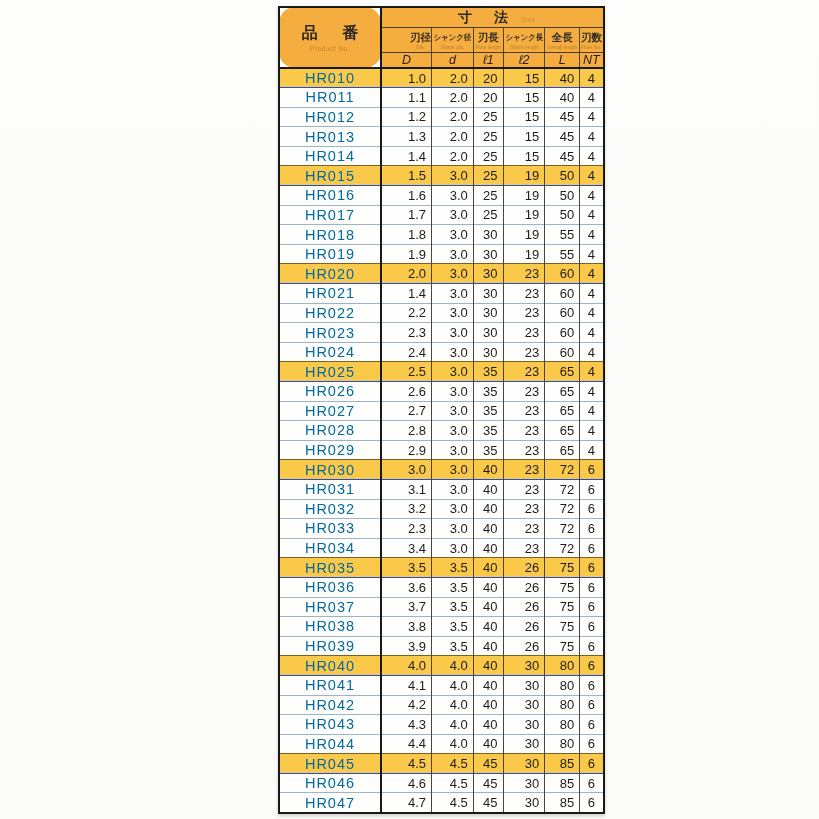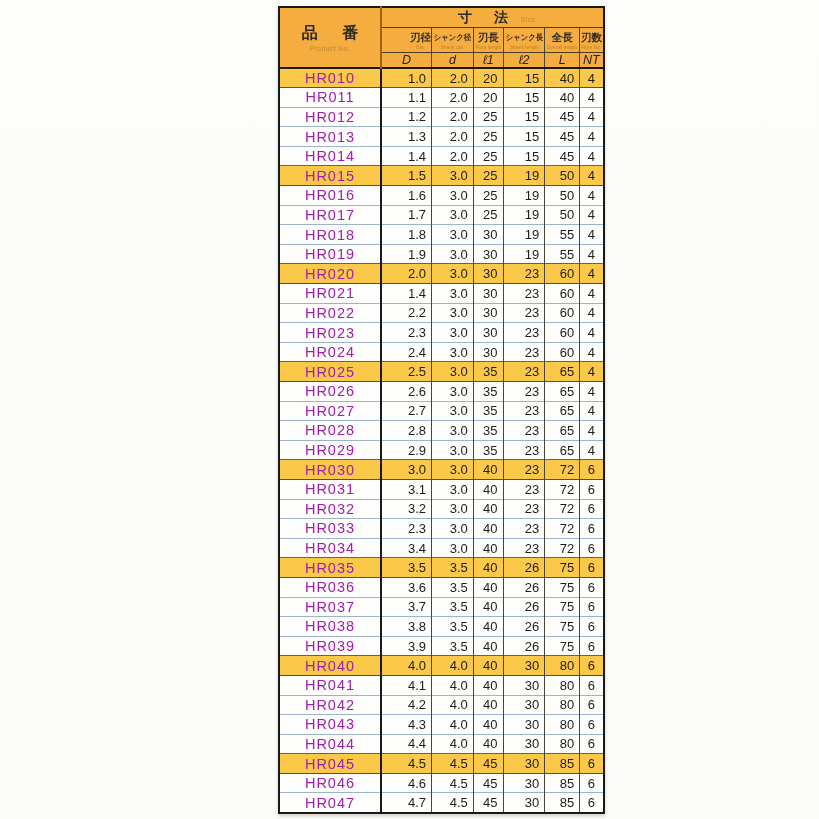--- a/index.html
+++ b/index.html
@@ -28,21 +28,21 @@
     background:#f5ad3f;
     color:#2d2a24;
     font-weight:bold;
     vertical-align:middle;
   }
   thead { border-bottom:2px solid #191919; }
   tr.size-row     { height:19px; }
   tr.label-row    { height:25px; }
   tr.symbol-row   { height:15px; }
 
-  th.product-head { border-right:2px solid #a16207; }
+  th.product-head { border-right:2px solid #0f172a;border-radius:16px; }
   th.product-head .jp { font-size:16px; letter-spacing:10px; padding-left:10px; display:block; }
   th.product-head .en { font-size:6.5px; font-weight:normal; color:#bc842c; letter-spacing:0.5px; display:block; margin-top:1px; }
 
   th.size-head { border-bottom:1px solid #4a3c22; }
   th.size-head .jp { font-size:14px; letter-spacing:9px; padding-left:9px; }
   th.size-head .en { font-size:6.5px; font-weight:normal; color:#c08a30; margin-left:4px; letter-spacing:0.5px; }
 
   tr.label-row th { border-left:1px solid #4a4538; padding-top:1px; }
   tr.label-row th:first-child { border-left:none;padding-left:28px; }
   tr.label-row .jp { display:block; font-size:10.5px; line-height:11px; }
@@ -60,21 +60,21 @@
   tbody td {
     height:19.6px;
     font-size:13px;
     color:#1e1d1b;
     border-top:1px solid #9db3cb;
     background:#fefefc;
     vertical-align:middle;
   }
   tbody tr:first-child td { border-top:none; }
   tbody td.c-no {
-    text-align:center; font-size:14.5px; letter-spacing:1px; color:#a21caf;
+    text-align:center; font-size:14.5px; letter-spacing:1px; color:#0369a1;
     border-right:2px solid #191919;
   }
   tbody td.num { text-align:right; padding-right:5px; border-left:1px solid #4a4538; }
   tbody td.c-D { border-left:none;margin-left:26px; }
   tbody td.c-NT { text-align:center; padding-right:0; }
 
   tbody tr.hl td { background:#fbc94a; border-top:1px solid #7a6226; }
   tbody tr.hl + tr td { border-top:1px solid #1d4ed8; }
 </style>
 </head>

